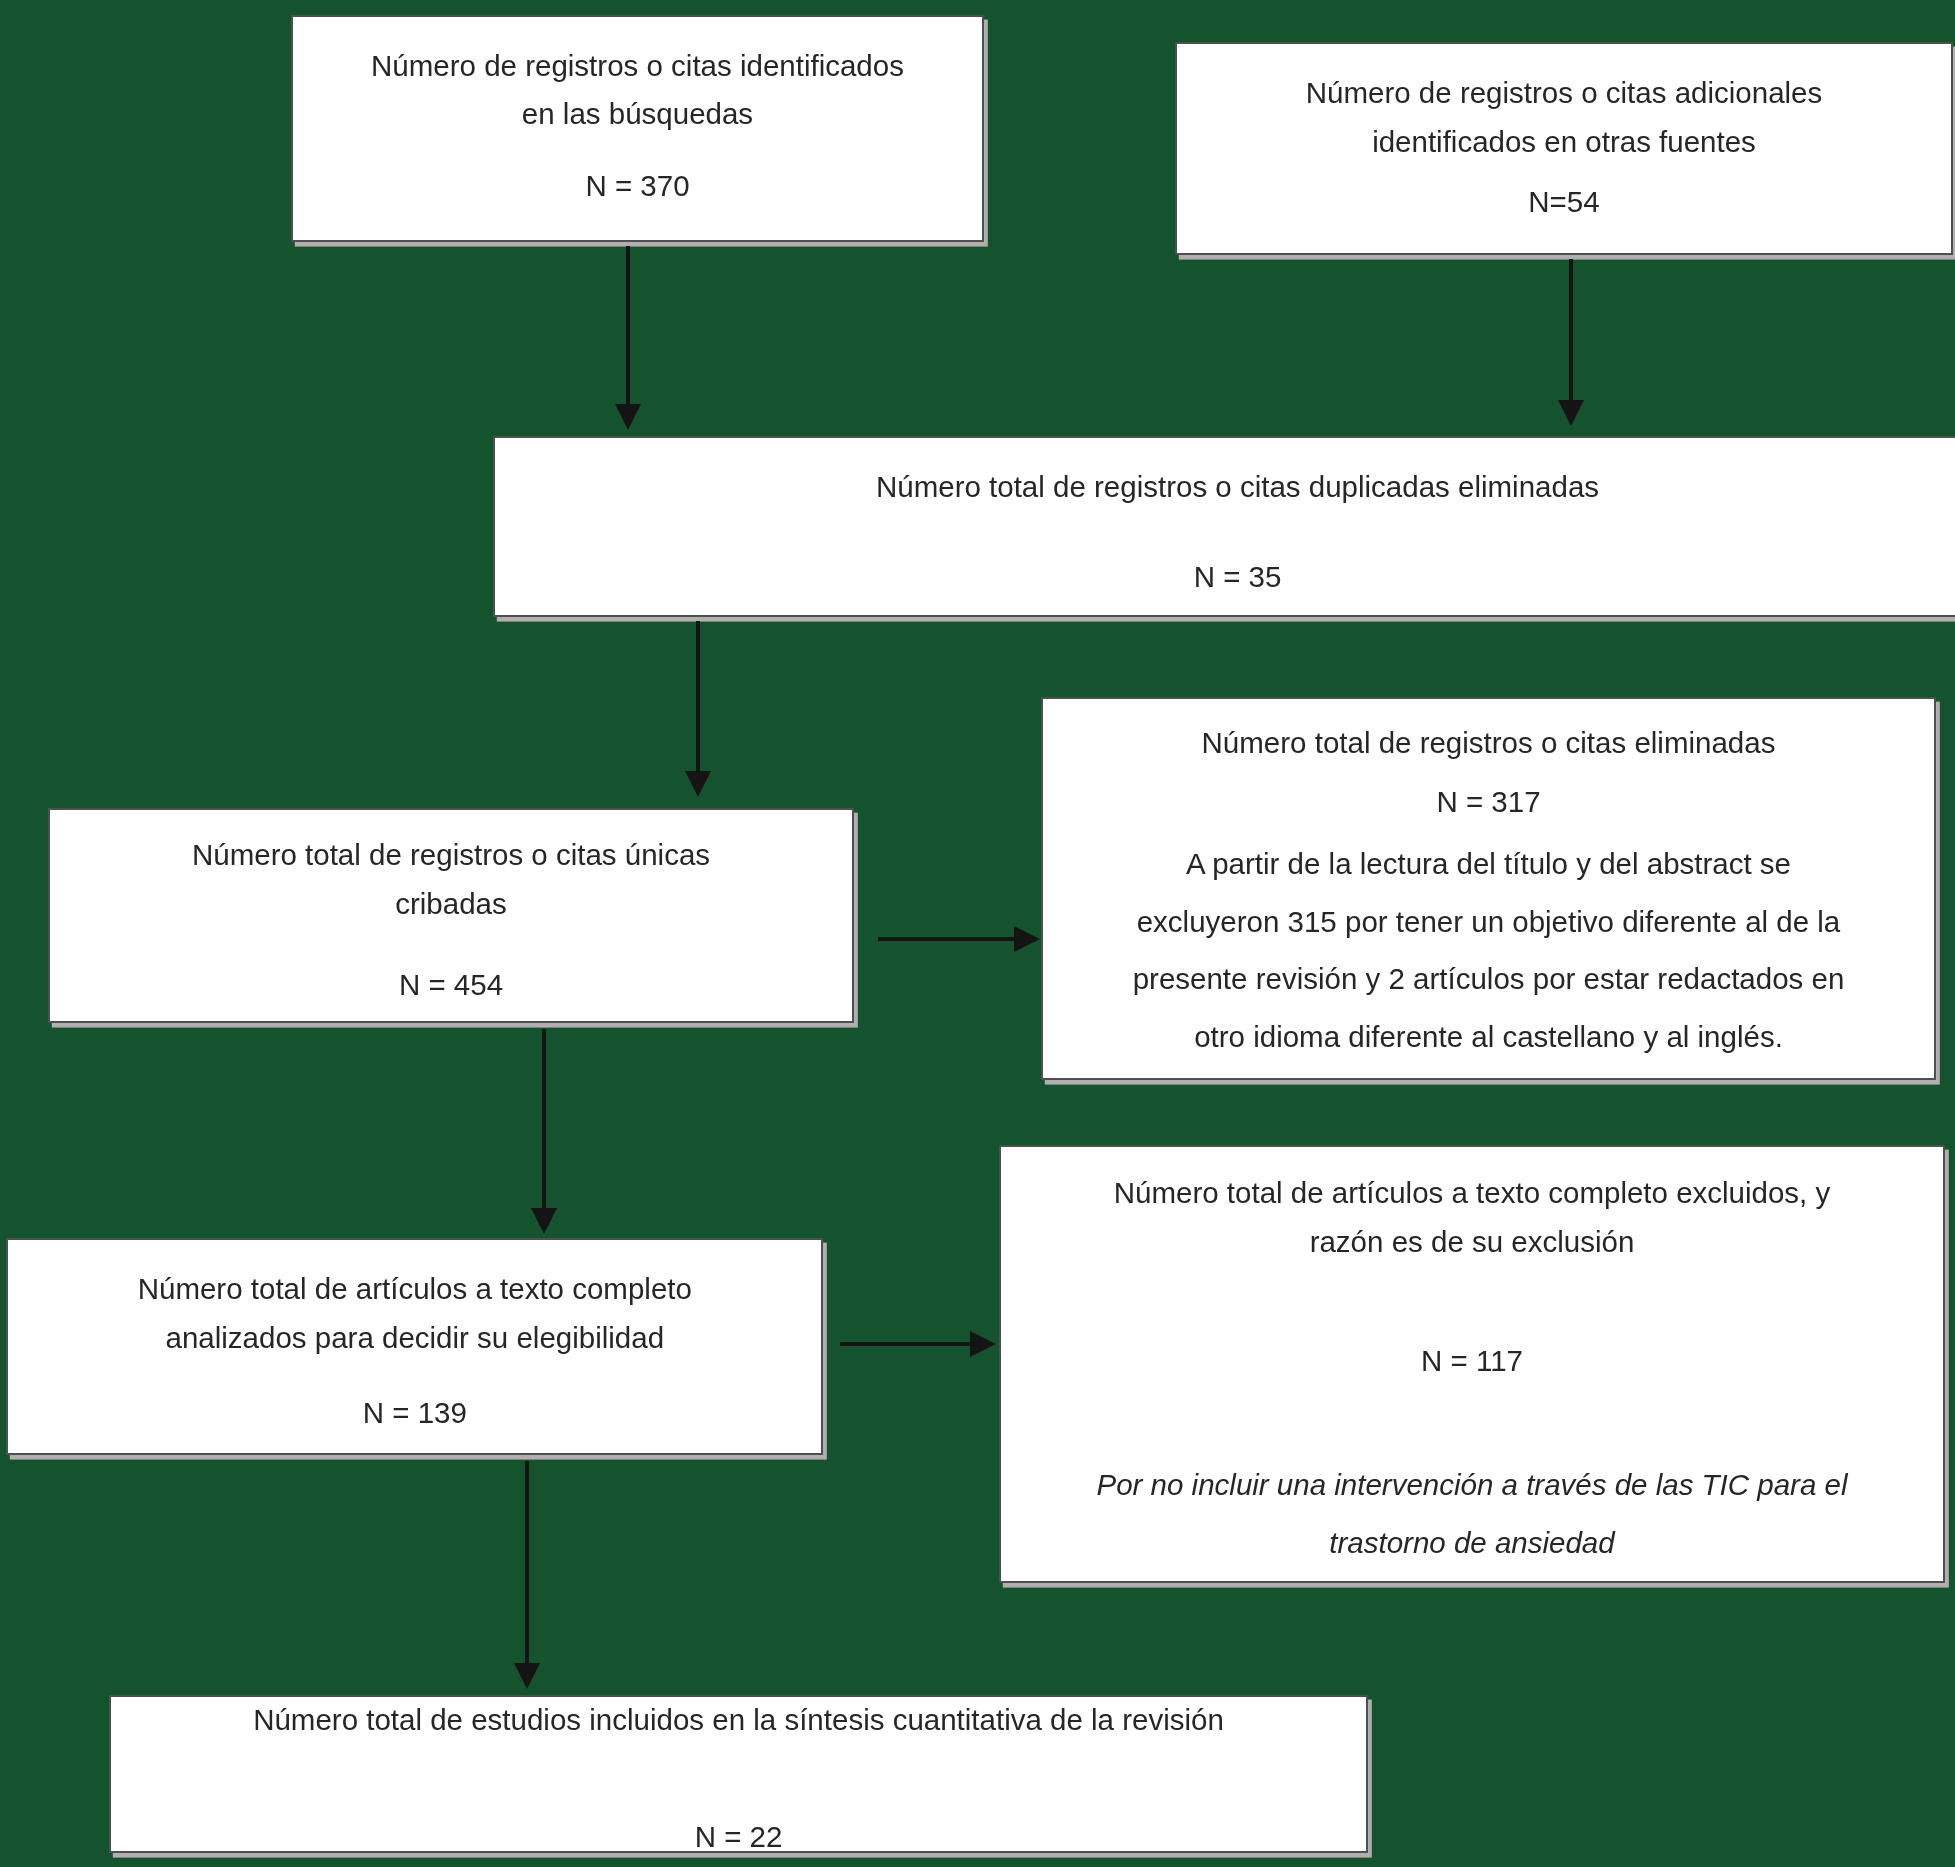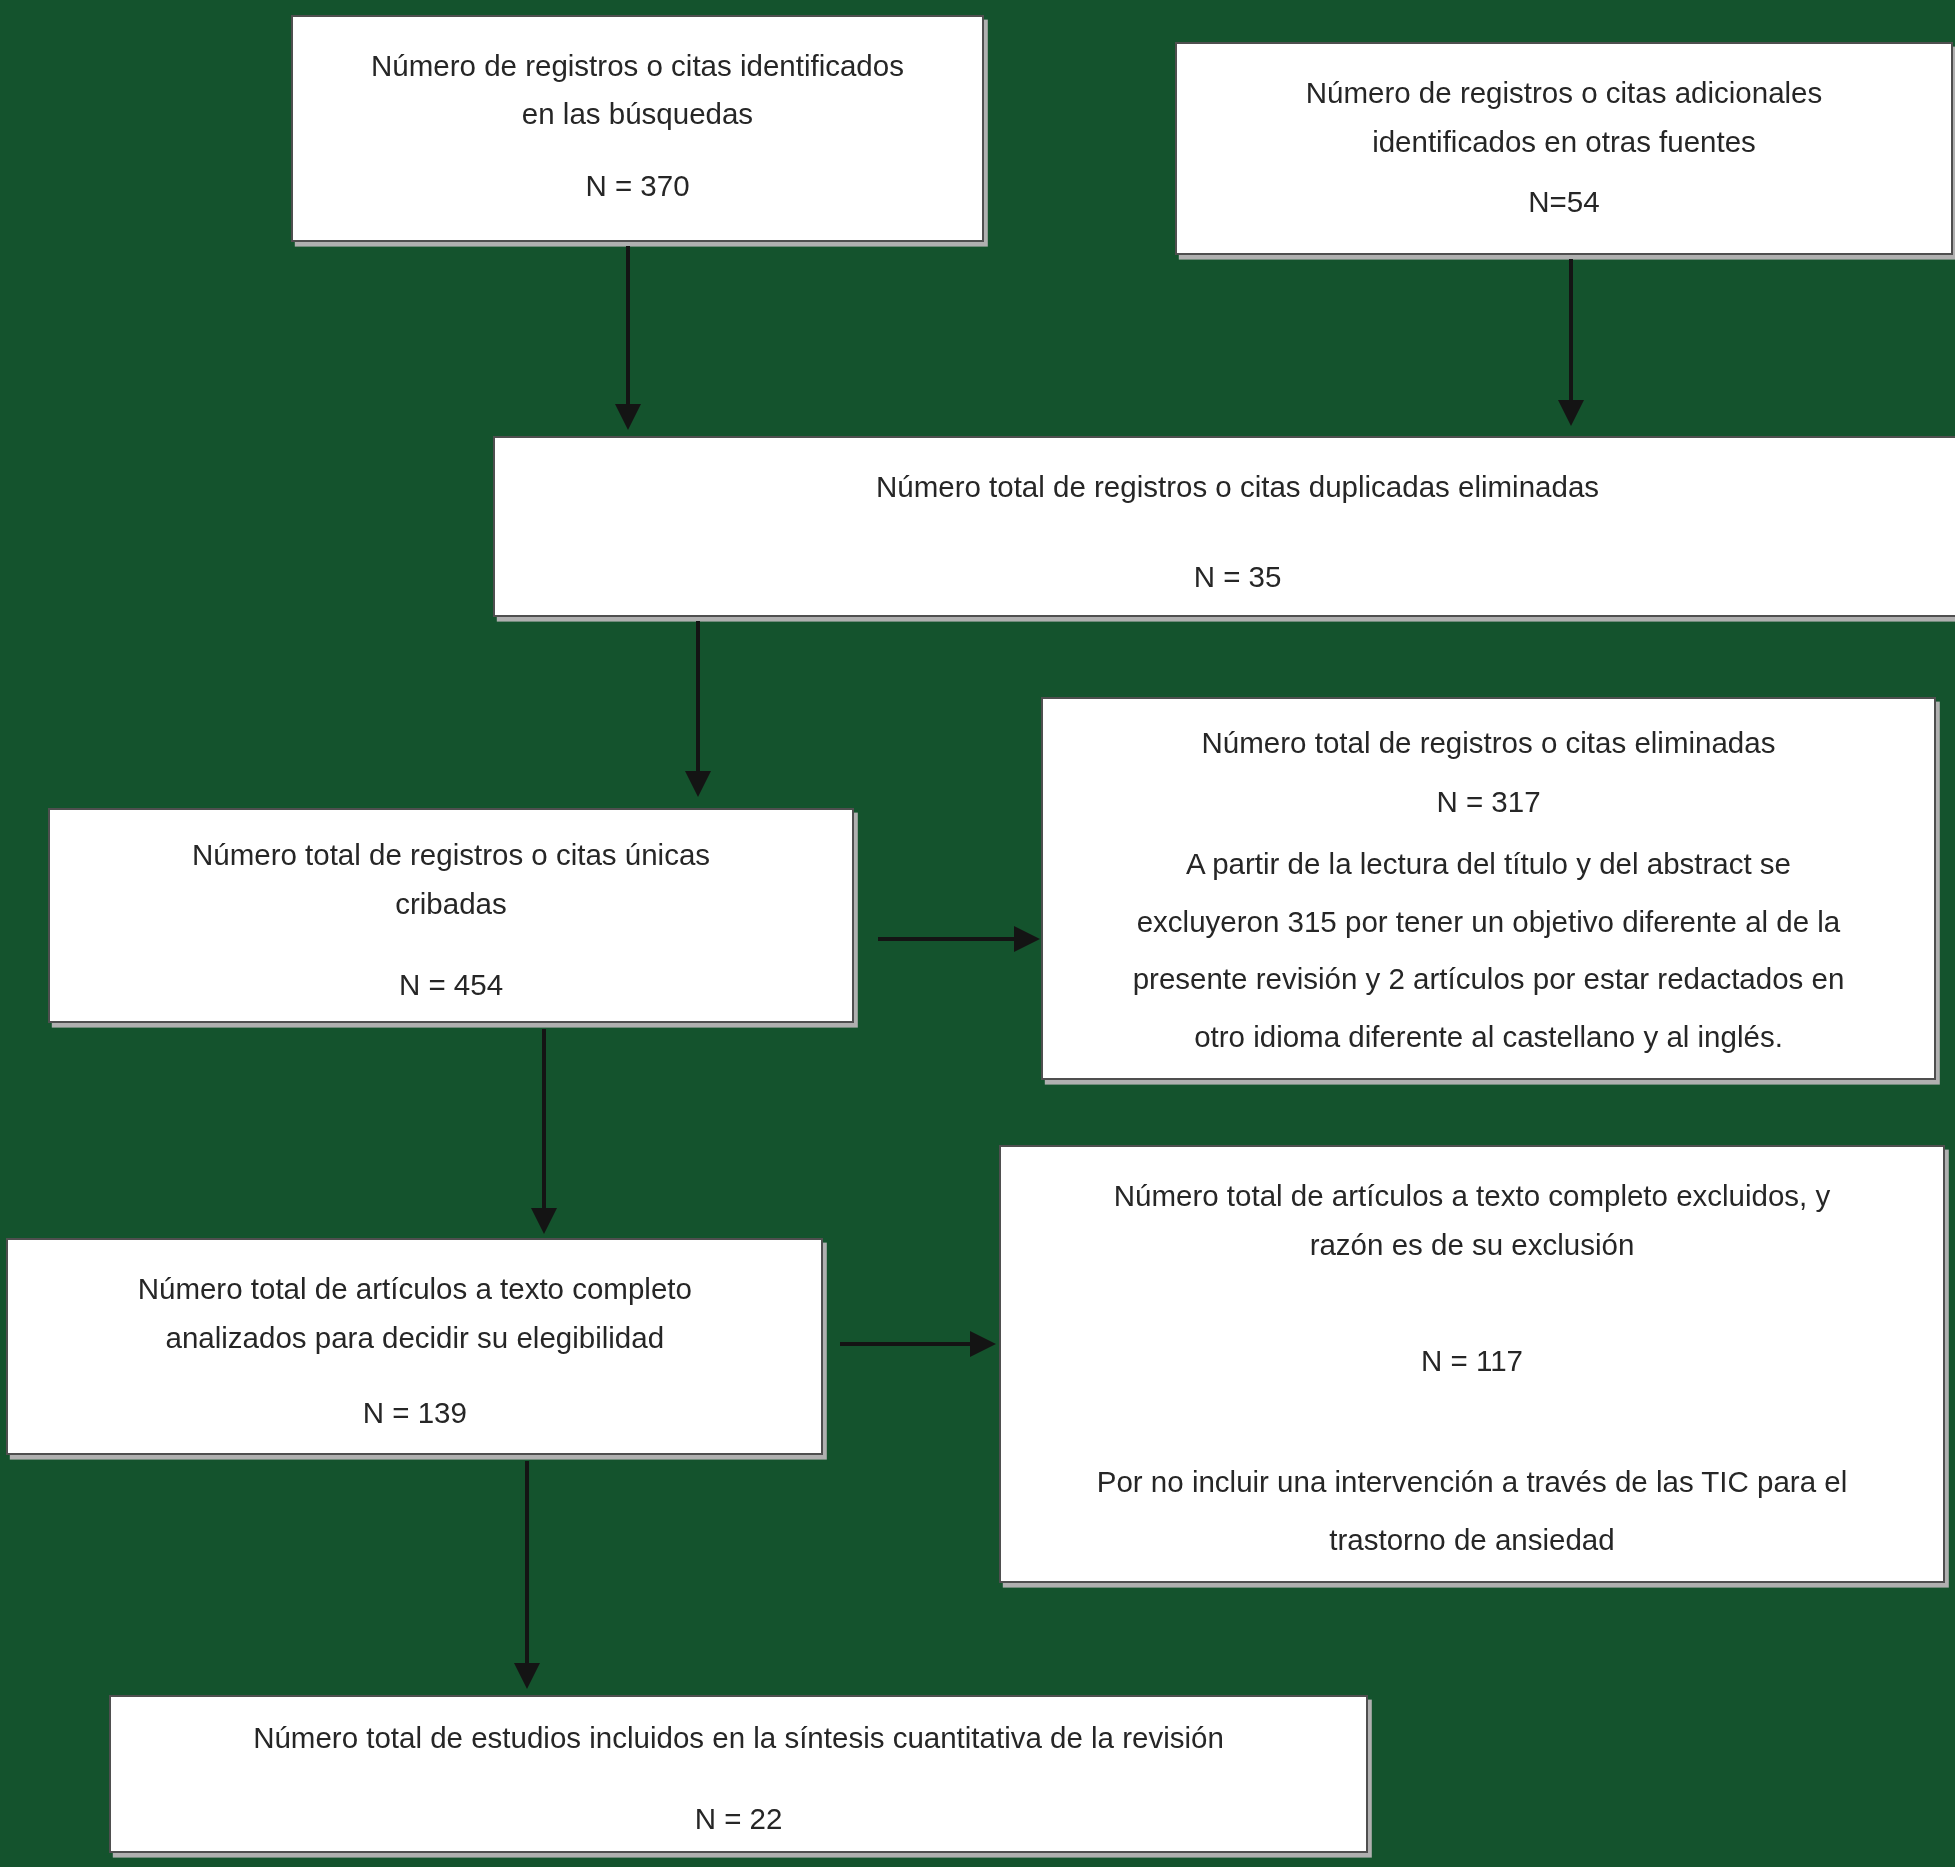--- a/index.html
+++ b/index.html
@@ -33,34 +33,34 @@
     line-height: 1.65;
   }
   .box .nvalue {
     line-height: 1.2;
   }
   .box .note {
     white-space: pre-line;
     line-height: 1.95;
   }
   .nowrap { white-space: nowrap; }
-  .topflow { justify-content: space-between; }
+  .topflow { justify-content: center; gap: 40px; }
 
   
   #box-identified  { left: 291px;  top: 14.7px;   width: 693px; height: 227px; padding: 25px 21px 36px; }
   #box-other       { left: 1175px; top: 42px;  width: 778px; height: 213px; padding: 25px 21px 34px; }
   #box-duplicates  { left: 493px; top: 436px; width: 1489px; height: 181px; padding: 25px 25px 21px; }
   #box-screened    { left: 48px;  top: 808px; width: 806px; height: 215px; padding: 21px 23px 19px; }
   #box-removed     { left: 1041px; top: 697px; width: 895px; height: 383px; padding: 20px 12.6px 12.6px; }
   #box-fulltext    { left: 6.3px;   top: 1238px; width: 817px; height: 217px; padding: 25px 23px 23px; justify-content: space-between; }
   #box-excluded    { left: 999px; top: 1145px; width: 946px; height: 438px; padding: 25px 12.6px 12.6px; }
   #box-included    { left: 109px;  top: 1695px; width: 1259px; height: 158px; padding: 17px 14.7px 14.7px; }
 
   #box-excluded .nvalue { margin-top: 36px; }
-  #box-excluded .note   { margin-top: 38px; }
+  #box-excluded .note   { margin-top: 38px; font-style: italic; }
   #box-included .nvalue { margin-top: 34px; }
 
   
   .vline {
     position: absolute;
     width: 3.8px;
     background: #141414;
   }
   .vhead {
     position: absolute;

